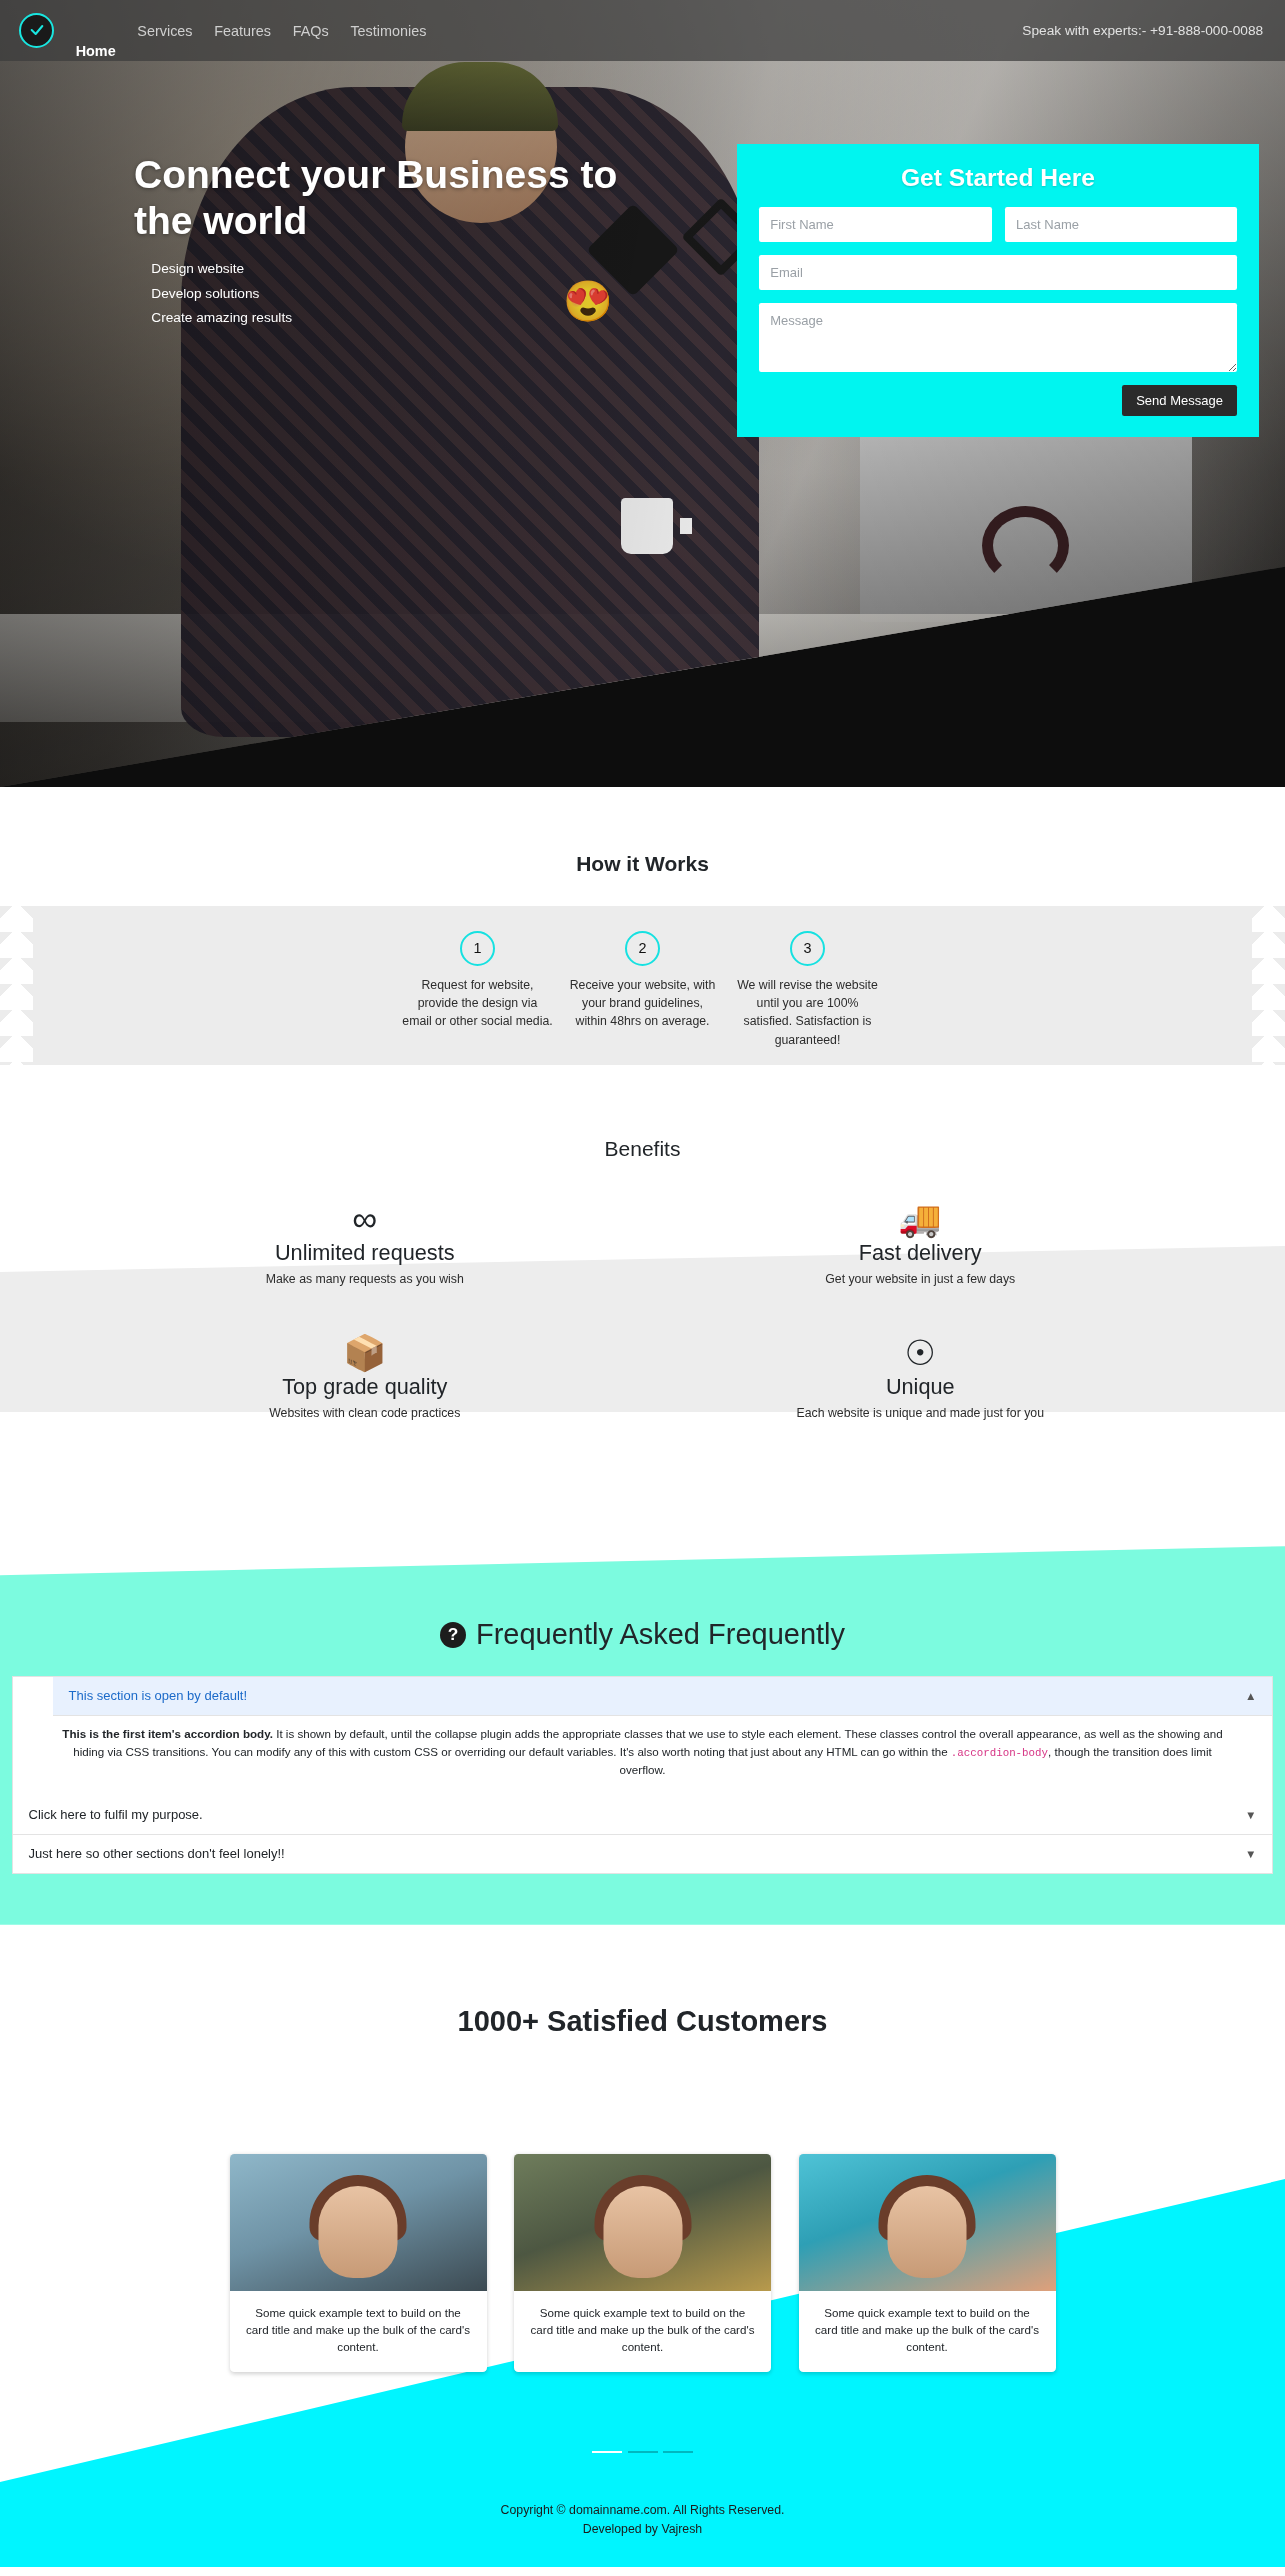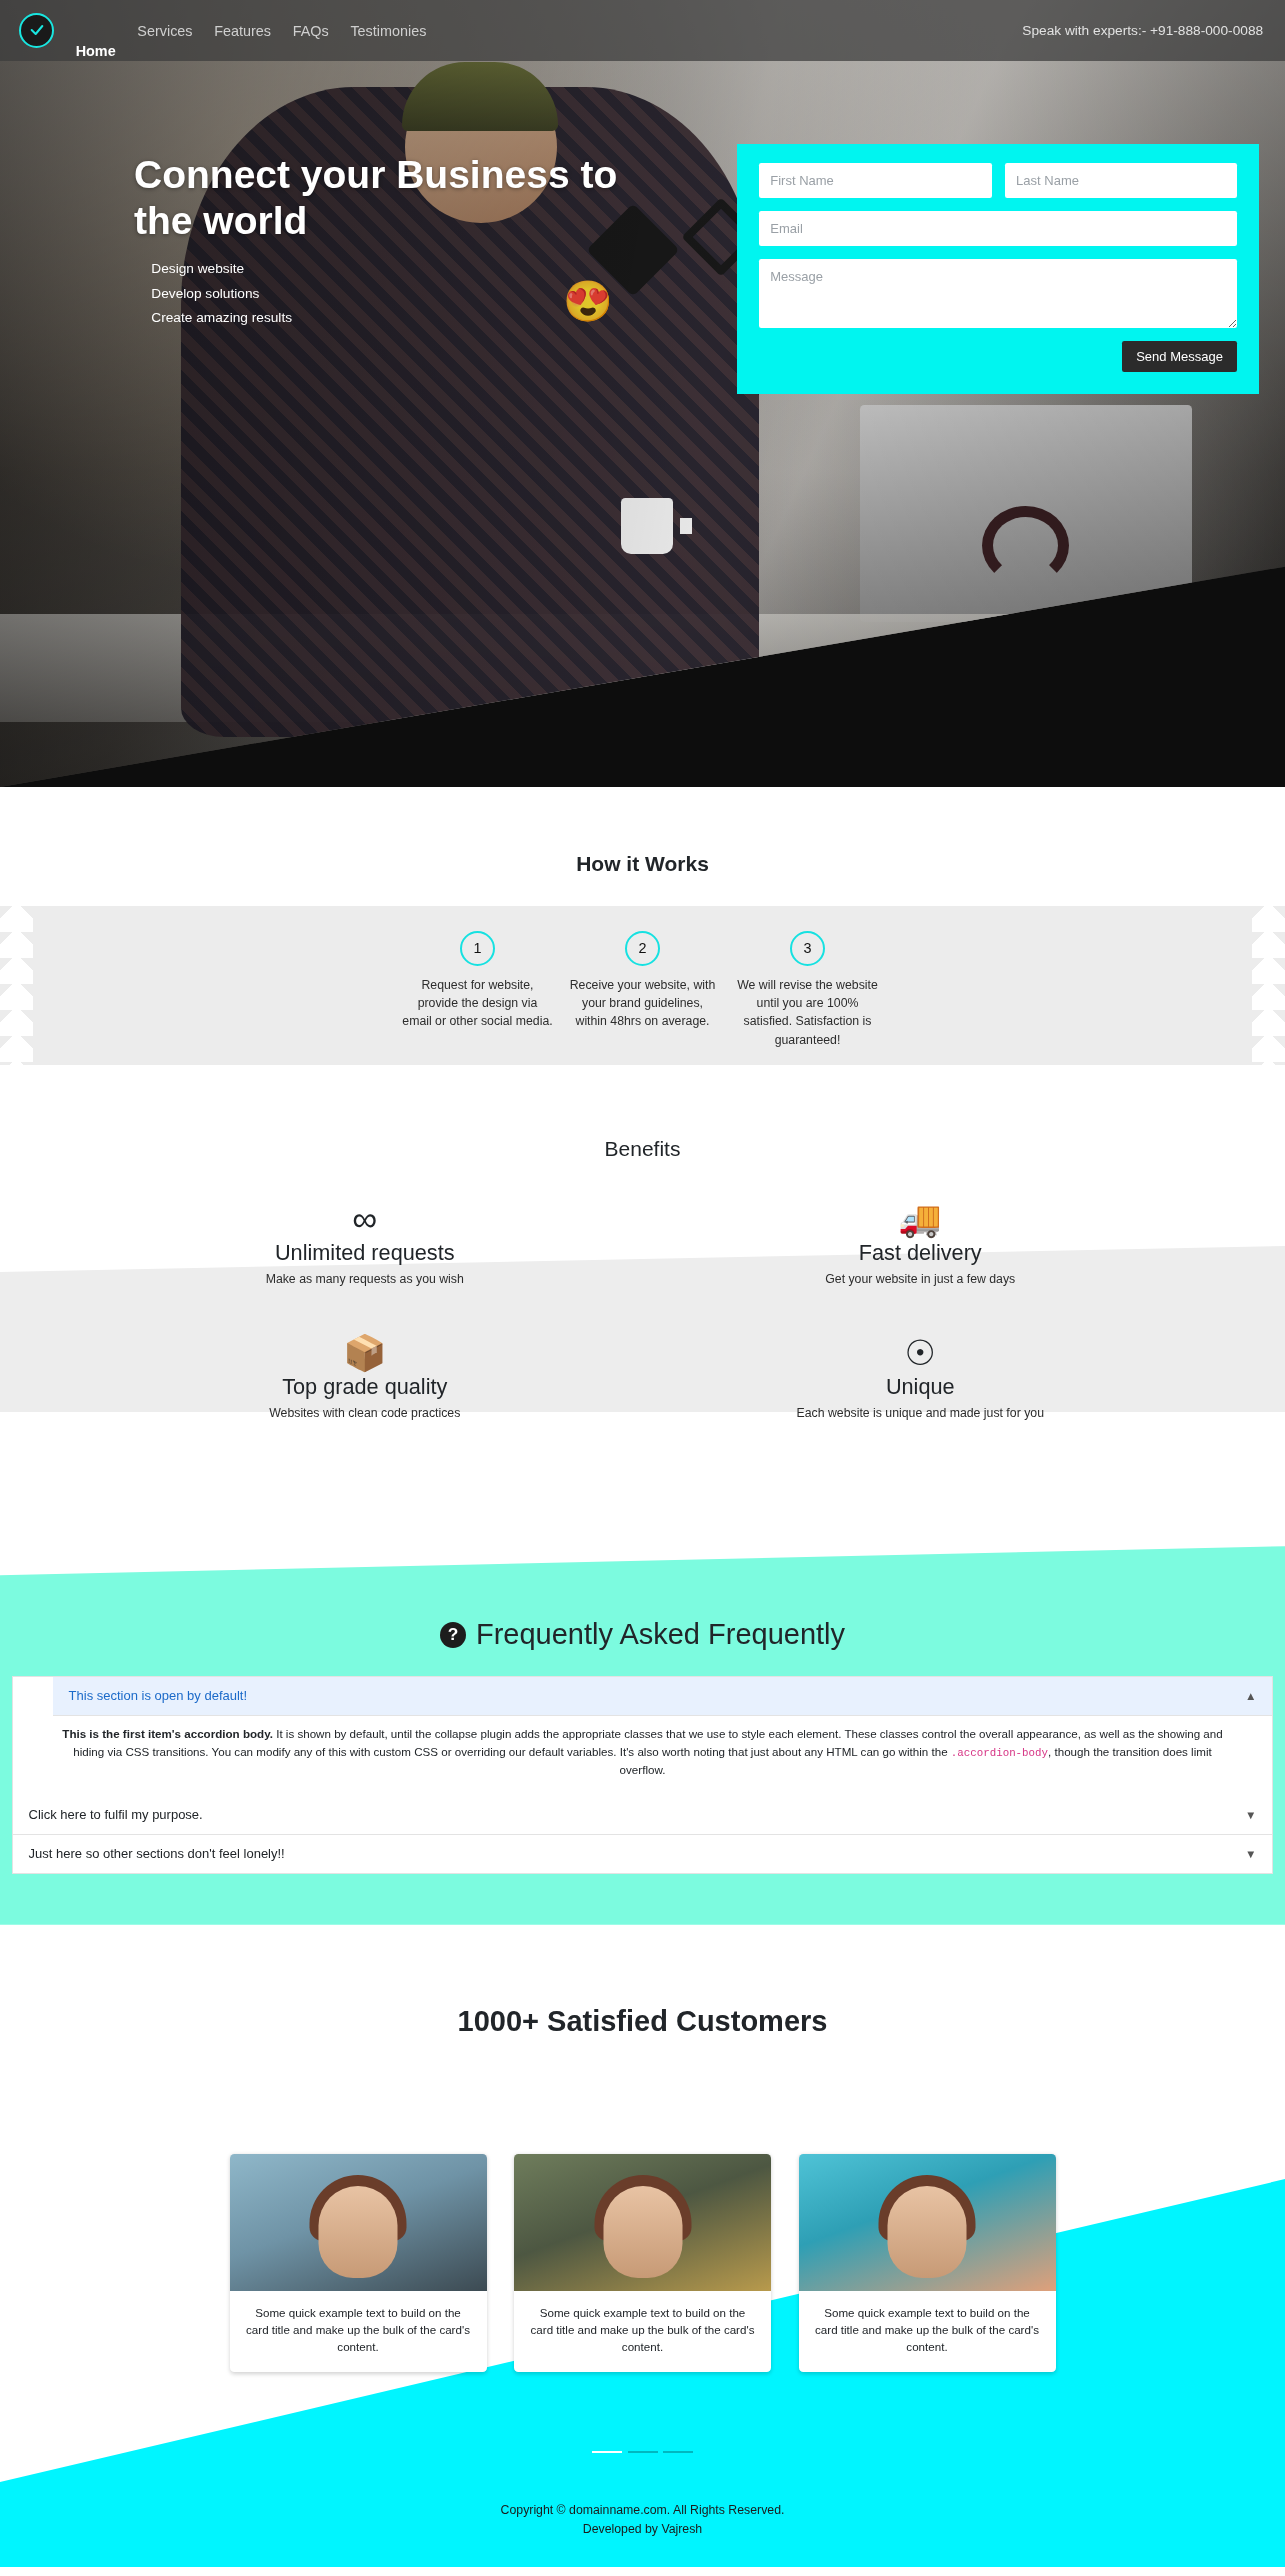--- a/index.html
+++ b/index.html
@@ -294,20 +294,21 @@
     <div class="hero-copy">
       <h1 class="hero-title">Connect your Business to the world</h1>
       <ul class="hero-list">
         <li>Design website</li>
         <li>Develop solutions</li>
         <li>Create amazing results</li>
       </ul>
     </div>
 
     <div class="form-card">
+      <div class="form-title">Get Started Here</div>
       <div class="form-row">
         <input class="field" type="text" placeholder="First Name" style="">
         <input class="field" type="text" placeholder="Last Name" style="">
       </div>
       <div class="form-row">
         <input class="field" type="email" placeholder="Email" style="">
       </div>
       <div class="form-row">
         <textarea class="field" placeholder="Message" style=""></textarea>
       </div>

